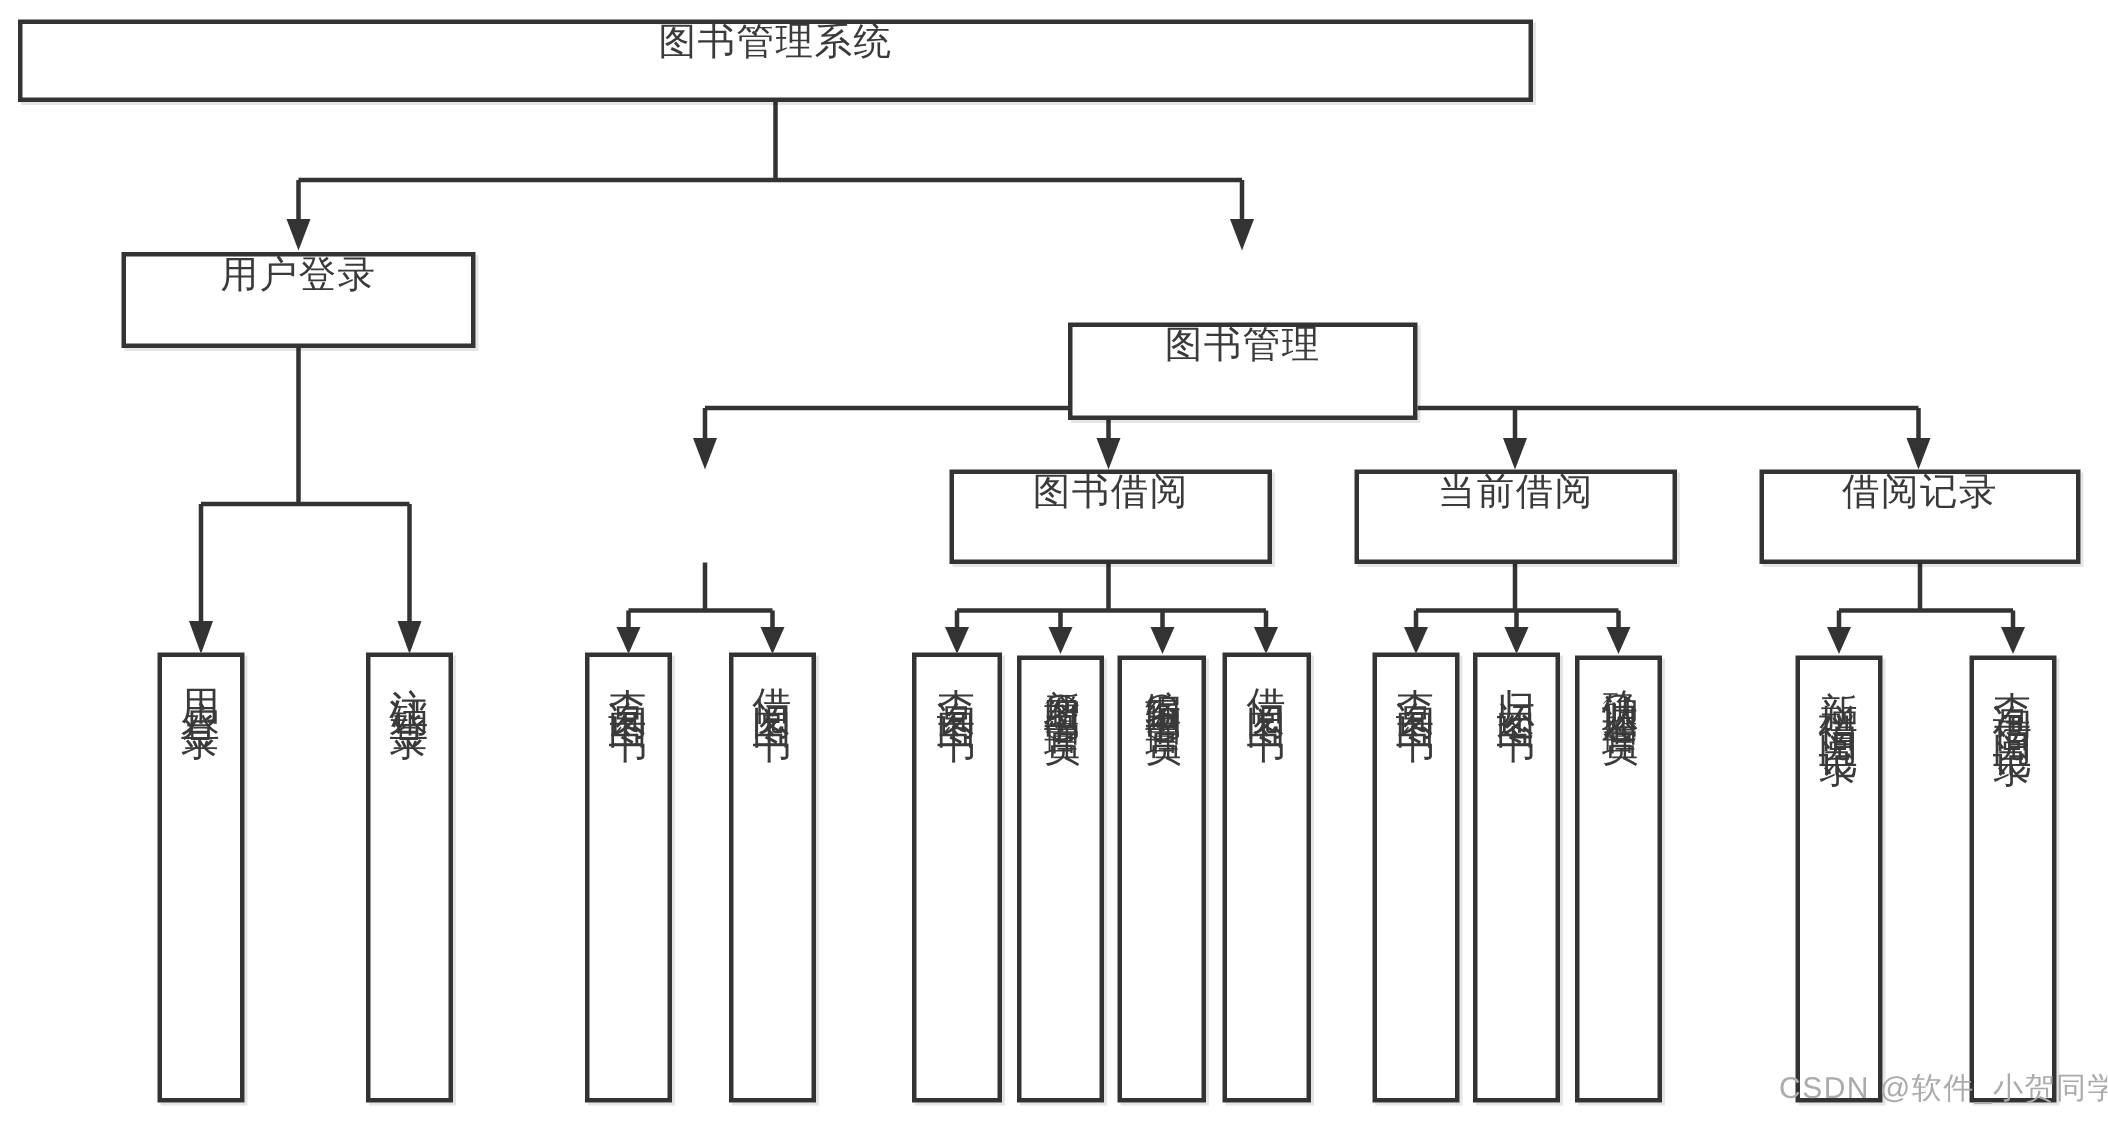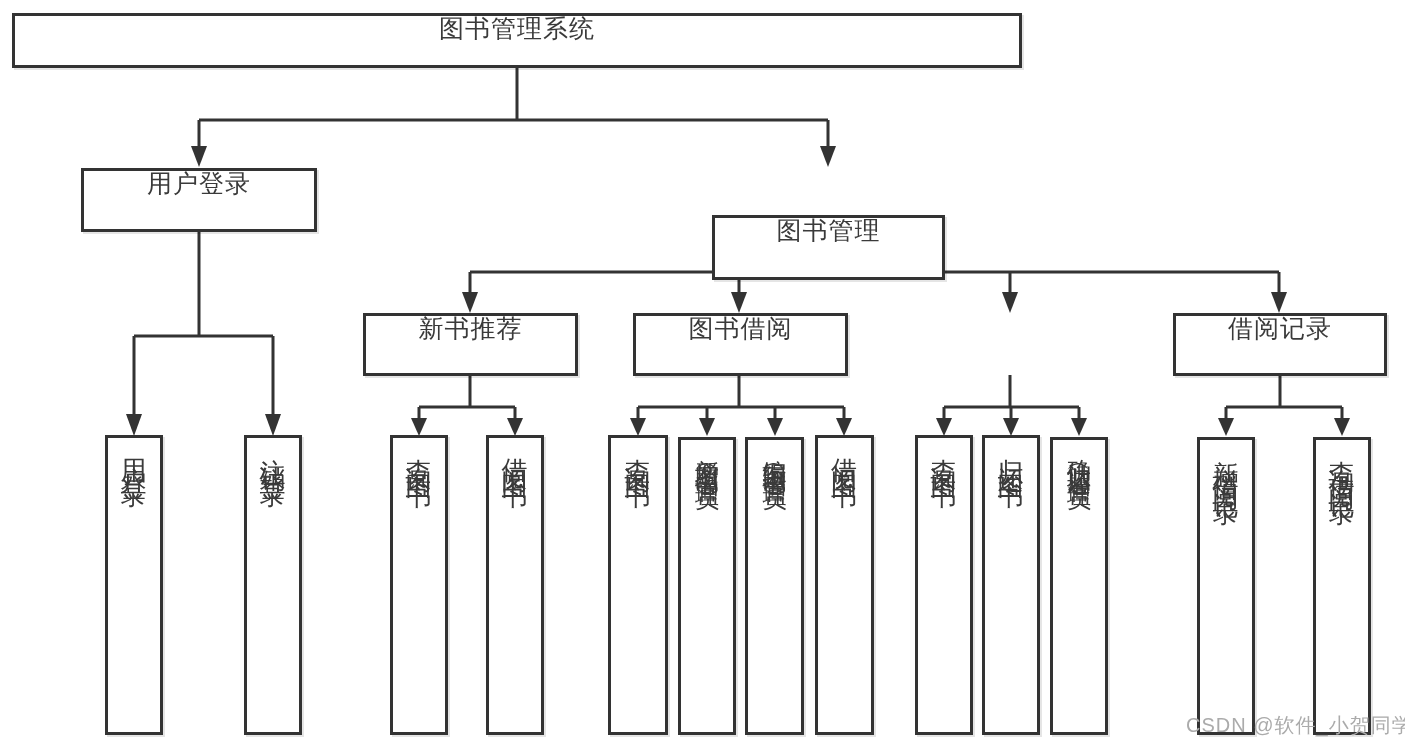--- a/index.html
+++ b/index.html
@@ -101,25 +101,25 @@
     <span class="h-label">图书管理系统</span>
   </div>
 
   <div class="box" style="left:81px;top:168px;width:236px;height:64px;">
     <span class="h-label">用户登录</span>
   </div>
   <div class="box" style="left:712px;top:168px;width:233px;height:65px;margin-top:47px;">
     <span class="h-label">图书管理</span>
   </div>
 
-  <div class="box" style="left:363px;top:313px;width:215px;height:63px;">
-    <span class="h-label">新书推荐</span>
-  </div>
   <div class="box" style="left:633px;top:313px;width:215px;height:63px;font-family:Liberation Serif, serif;">
     <span class="h-label">图书借阅</span>
+  </div>
+  <div class="box" style="left:903px;top:313px;width:215px;height:63px;">
+    <span class="h-label">当前借阅</span>
   </div>
   <div class="box" style="left:1173px;top:313px;width:214px;height:63px;">
     <span class="h-label">借阅记录</span>
   </div>
 
   <div class="box" style="left:105px;top:435px;width:58px;height:300px;">
     <span class="vlabel">用户登录</span>
   </div>
   <div class="box" style="left:244px;top:435px;width:58px;height:300px;">
     <span class="vlabel">注销登录</span>

